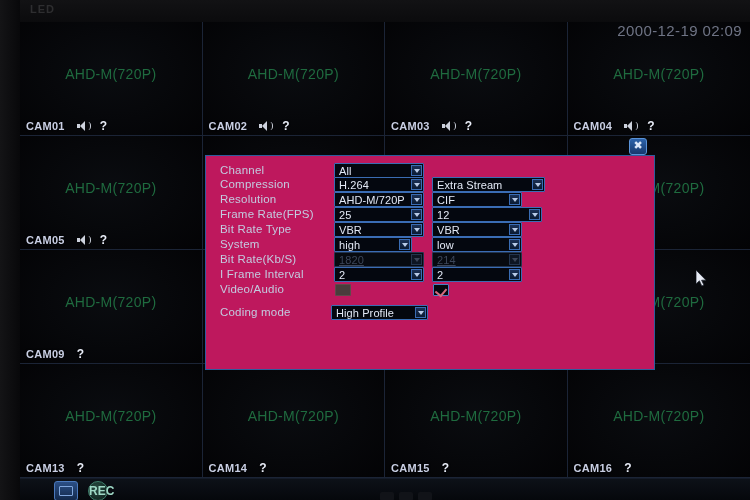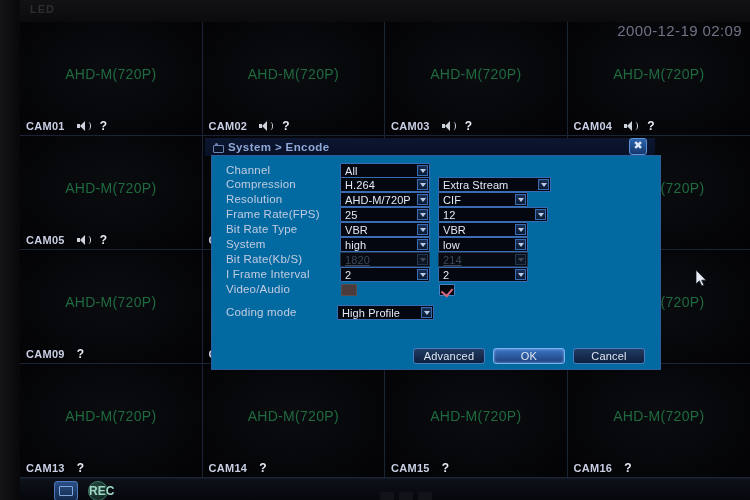--- a/index.html
+++ b/index.html
@@ -60,22 +60,22 @@
     display:flex;align-items:center;gap:4px;padding-left:8px;box-sizing:border-box;}
   .dlg-title .t{font-size:11.5px;color:#8fa9d8;letter-spacing:.4px;font-weight:bold;}
   .dlg-ico{width:11px;height:9px;position:relative;}
   .dlg-ico:before{content:"";position:absolute;left:0;top:2px;width:9px;height:6px;
     border:1px solid #6d86b4;border-radius:1px;}
   .dlg-ico:after{content:"";position:absolute;left:2px;top:0;width:3px;height:3px;
     border-radius:50%;background:#6d86b4;}
   .dlg-close{position:absolute;right:8px;top:0px;width:16px;height:15px;border-radius:3px;
     background:linear-gradient(180deg,#2c63ab 0%,#16386d 100%);border:1px solid #5b93d8;
     color:#dce8fa;font-size:11px;font-weight:bold;line-height:13px;text-align:center;cursor:pointer;}
-  .dlg-body{position:absolute;left:6px;top:17px;width:450px;height:215px;box-sizing:border-box;
-    background:#0369a1;border:1px solid #2f5c9d;}
+  .dlg-body{position:absolute;left:0;top:17px;width:450px;height:215px;box-sizing:border-box;
+    background:#be185d;border:1px solid #2f5c9d;}
   .lab{position:absolute;left:14px;font-size:11.5px;color:#c3cbe0;letter-spacing:.2px;white-space:nowrap;}
 
   .sel{position:absolute;height:15px;box-sizing:border-box;
     background:#04070f;border:1px solid #3a6cb4;border-radius:1px;
     display:flex;align-items:center;justify-content:space-between;
     padding:0 1px 0 4px;cursor:pointer;}
   .sel .v{font-size:11px;color:#e3e9f6;white-space:nowrap;overflow:hidden;letter-spacing:.1px;}
   .arw{flex:none;width:11px;height:11px;box-sizing:border-box;
     background:linear-gradient(180deg,#1b3055 0%,#0b1b33 100%);border:1px solid #3a6cb4;
     display:flex;align-items:center;justify-content:center;}
@@ -260,24 +260,20 @@
   <div class="tb-icon tb-2">REC</div>
 </div>
 <div class="tb-bottom">
   <span></span>
   <span></span>
   <span></span>
 </div>
 
 <div class="dialog">
 
-  <div class="dlg-title">
-    <span class="dlg-ico"></span>
-    <span class="t">System &gt; Encode</span>
-  </div>
   <div class="dlg-close">✖</div>
 
   <div class="dlg-body">
 
     <div class="lab" style="top:8px">Channel</div>
     <div class="sel" style="left:128px;top:7px;width:90px">
       <span class="v">All</span>
       <span class="arw"></span>
     </div>
 
@@ -315,21 +311,21 @@
     <div class="sel" style="left:128px;top:66px;width:90px">
       <span class="v">VBR</span>
       <span class="arw"></span>
     </div>
     <div class="sel" style="left:226px;top:66px;width:90px">
       <span class="v">VBR</span>
       <span class="arw"></span>
     </div>
 
     <div class="lab" style="top:82px">System</div>
-    <div class="sel" style="left:128px;top:81px;width:90px">
+    <div class="sel" style="left:128px;top:81px;width:78px">
       <span class="v">high</span>
       <span class="arw"></span>
     </div>
     <div class="sel" style="left:226px;top:81px;width:90px">
       <span class="v">low</span>
       <span class="arw"></span>
     </div>
 
     <div class="lab" style="top:97px">Bit Rate(Kb/S)</div>
     <div class="sel dis" style="left:128px;top:96px;width:90px">
@@ -354,25 +350,20 @@
     <div class="lab" style="top:127px">Video/Audio</div>
     <div class="cbx off" style="left:129px;top:128px"></div>
     <div class="cbx on" style="left:227px;top:128px"></div>
 
     <div class="lab" style="top:150px">Coding mode</div>
     <div class="sel" style="left:125px;top:149px;width:97px">
       <span class="v">High Profile</span>
       <span class="arw"></span>
     </div>
 
-    <div class="btns">
-      <div class="btn">Advanced</div>
-      <div class="btn focus">OK</div>
-      <div class="btn">Cancel</div>
-    </div>
 
   </div>
 </div>
 
 <div class="cursor">
   <svg width="12" height="17" viewBox="0 0 12 17">
     <polygon points="0,0 0,14 3.4,10.8 5.8,16 7.9,15 5.6,10.2 10,10.2" fill="#e8ecf5" stroke="#20242e" stroke-width="0.8"></polygon>
   </svg>
 </div>
 

